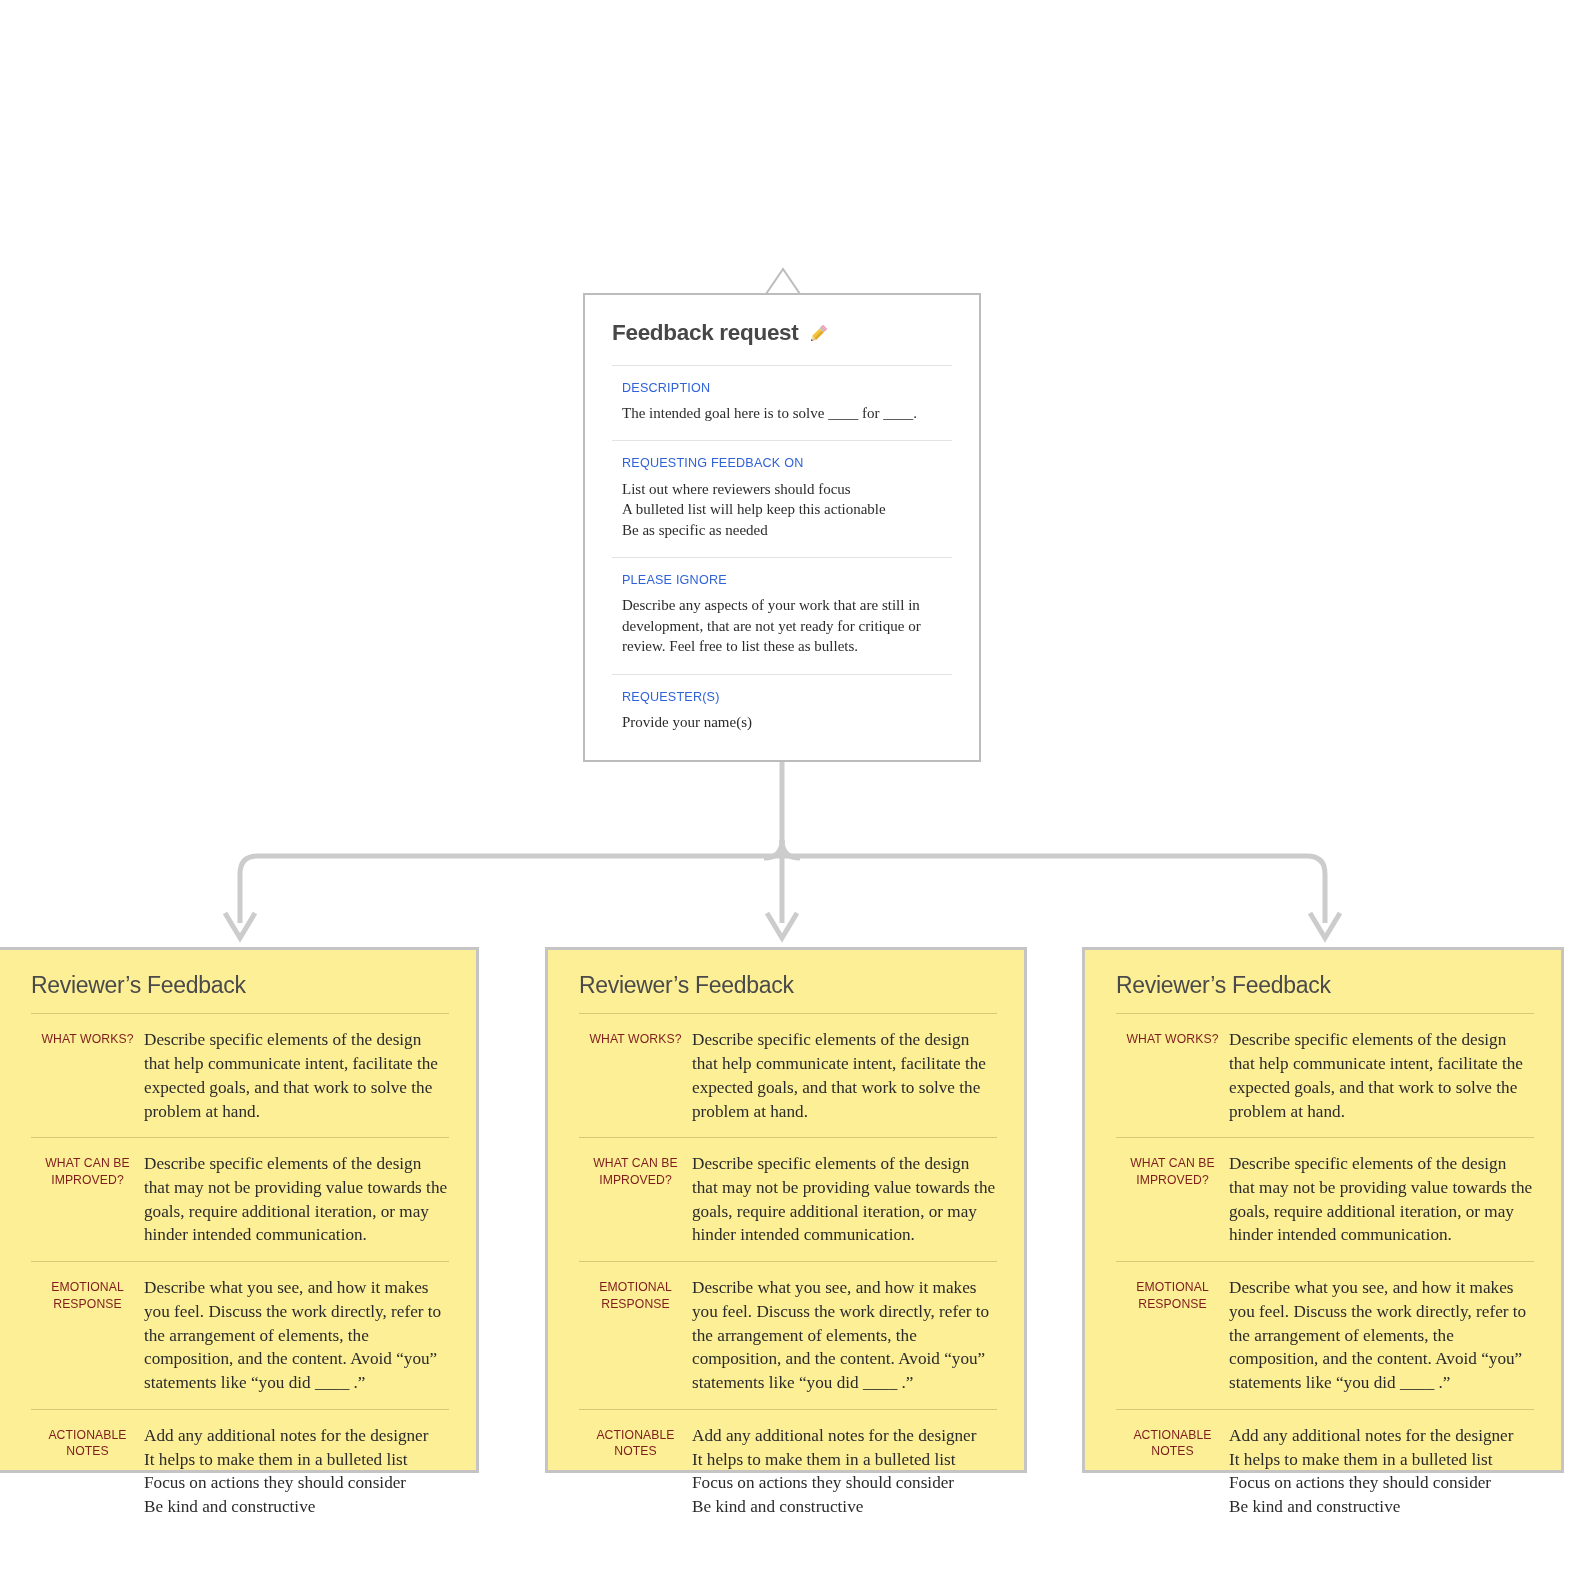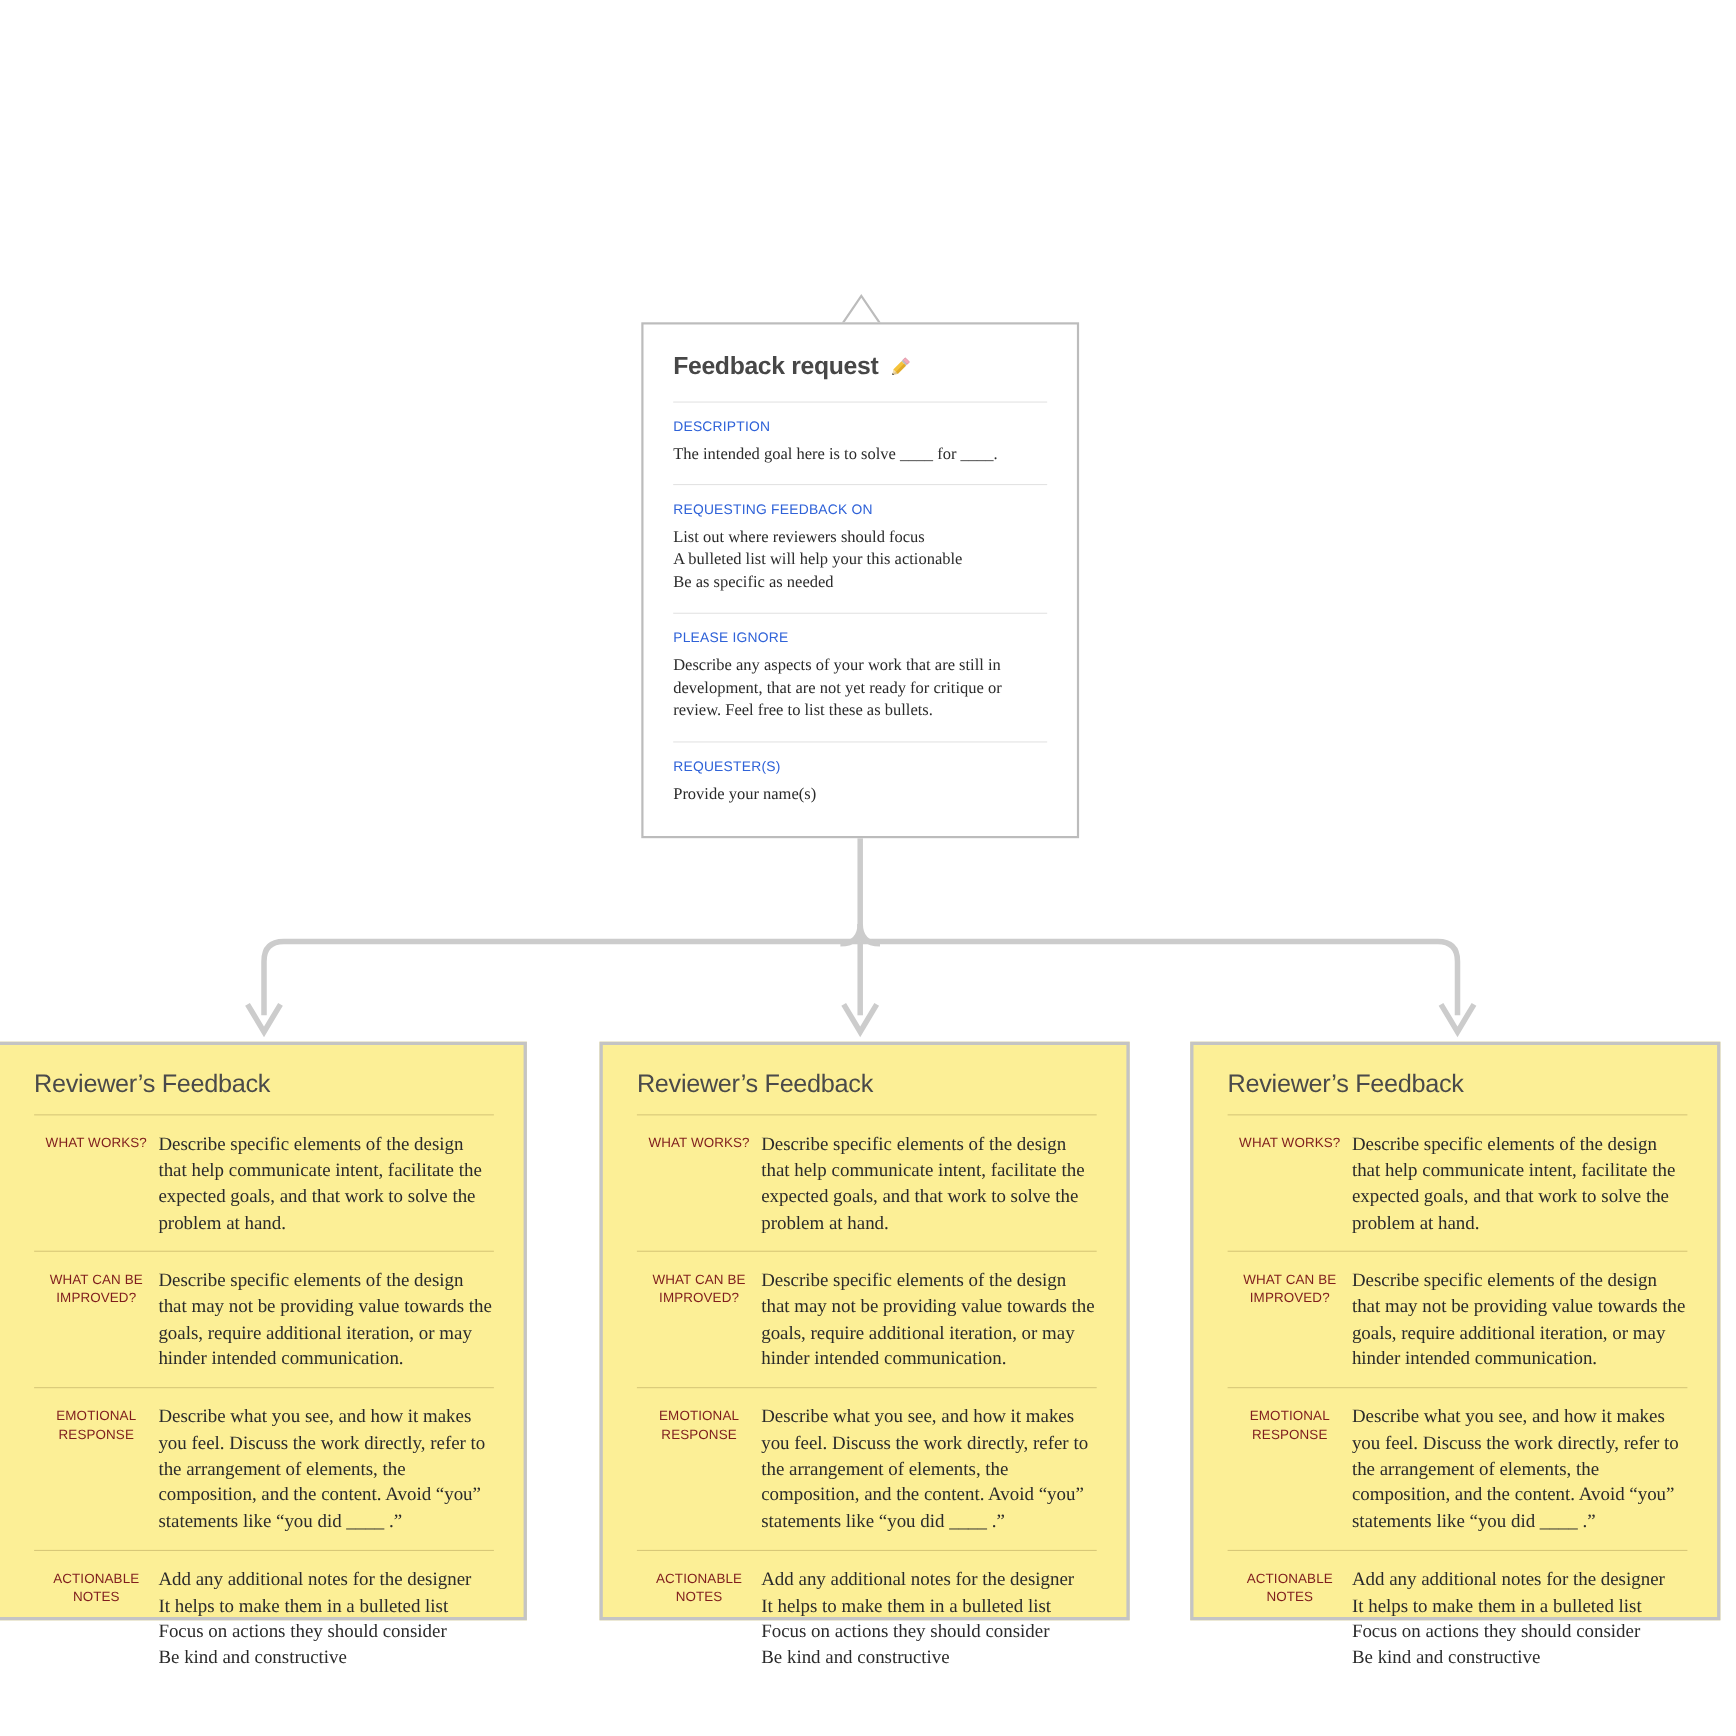--- a/index.html
+++ b/index.html
@@ -72,20 +72,21 @@
     position: relative;
     top: 1px;
   }
   .req-sep {
     height: 1px;
     background: #e3e3e3;
     margin: 0 0 0 0;
   }
   .req-block {
     padding: 15px 0 17px 0;
+    margin-left: 10px;
   }
   .req-label {
     font-size: 12.6px;
     letter-spacing: 0.2px;
     color: #2f62d8;
     text-transform: uppercase;
     margin-bottom: 7px;
     line-height: 1.2;
   }
   .req-body {
@@ -204,21 +205,21 @@
         <div class="req-body">
           <span class="ln">The intended goal here is to solve ____ for ____.</span>
         </div>
       </div>
       <div class="req-sep"></div>
 
       <div class="req-block">
         <div class="req-label">REQUESTING FEEDBACK ON</div>
         <div class="req-body">
           <span class="ln">List out where reviewers should focus</span>
-          <span class="ln">A bulleted list will help your this actionable</span>
+          <span class="ln">A bulleted list will help keep this actionable</span>
           <span class="ln">Be as specific as needed</span>
         </div>
       </div>
       <div class="req-sep"></div>
 
       <div class="req-block">
         <div class="req-label">PLEASE IGNORE</div>
         <div class="req-body">
           <span>Describe any aspects of your work that are still in development, that are not yet ready for critique or review. Feel free to list these as bullets.</span>
         </div>

